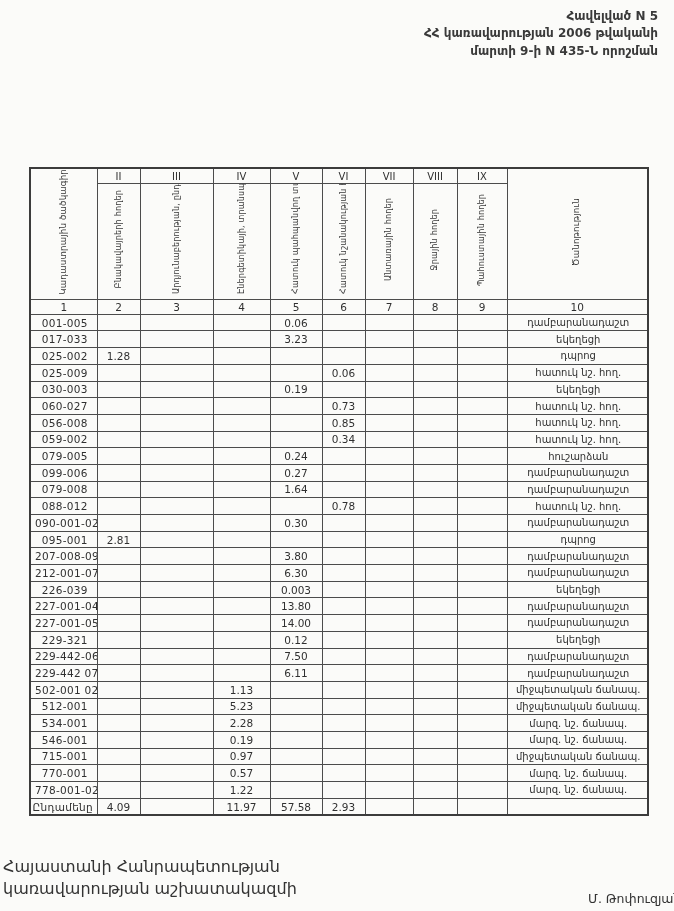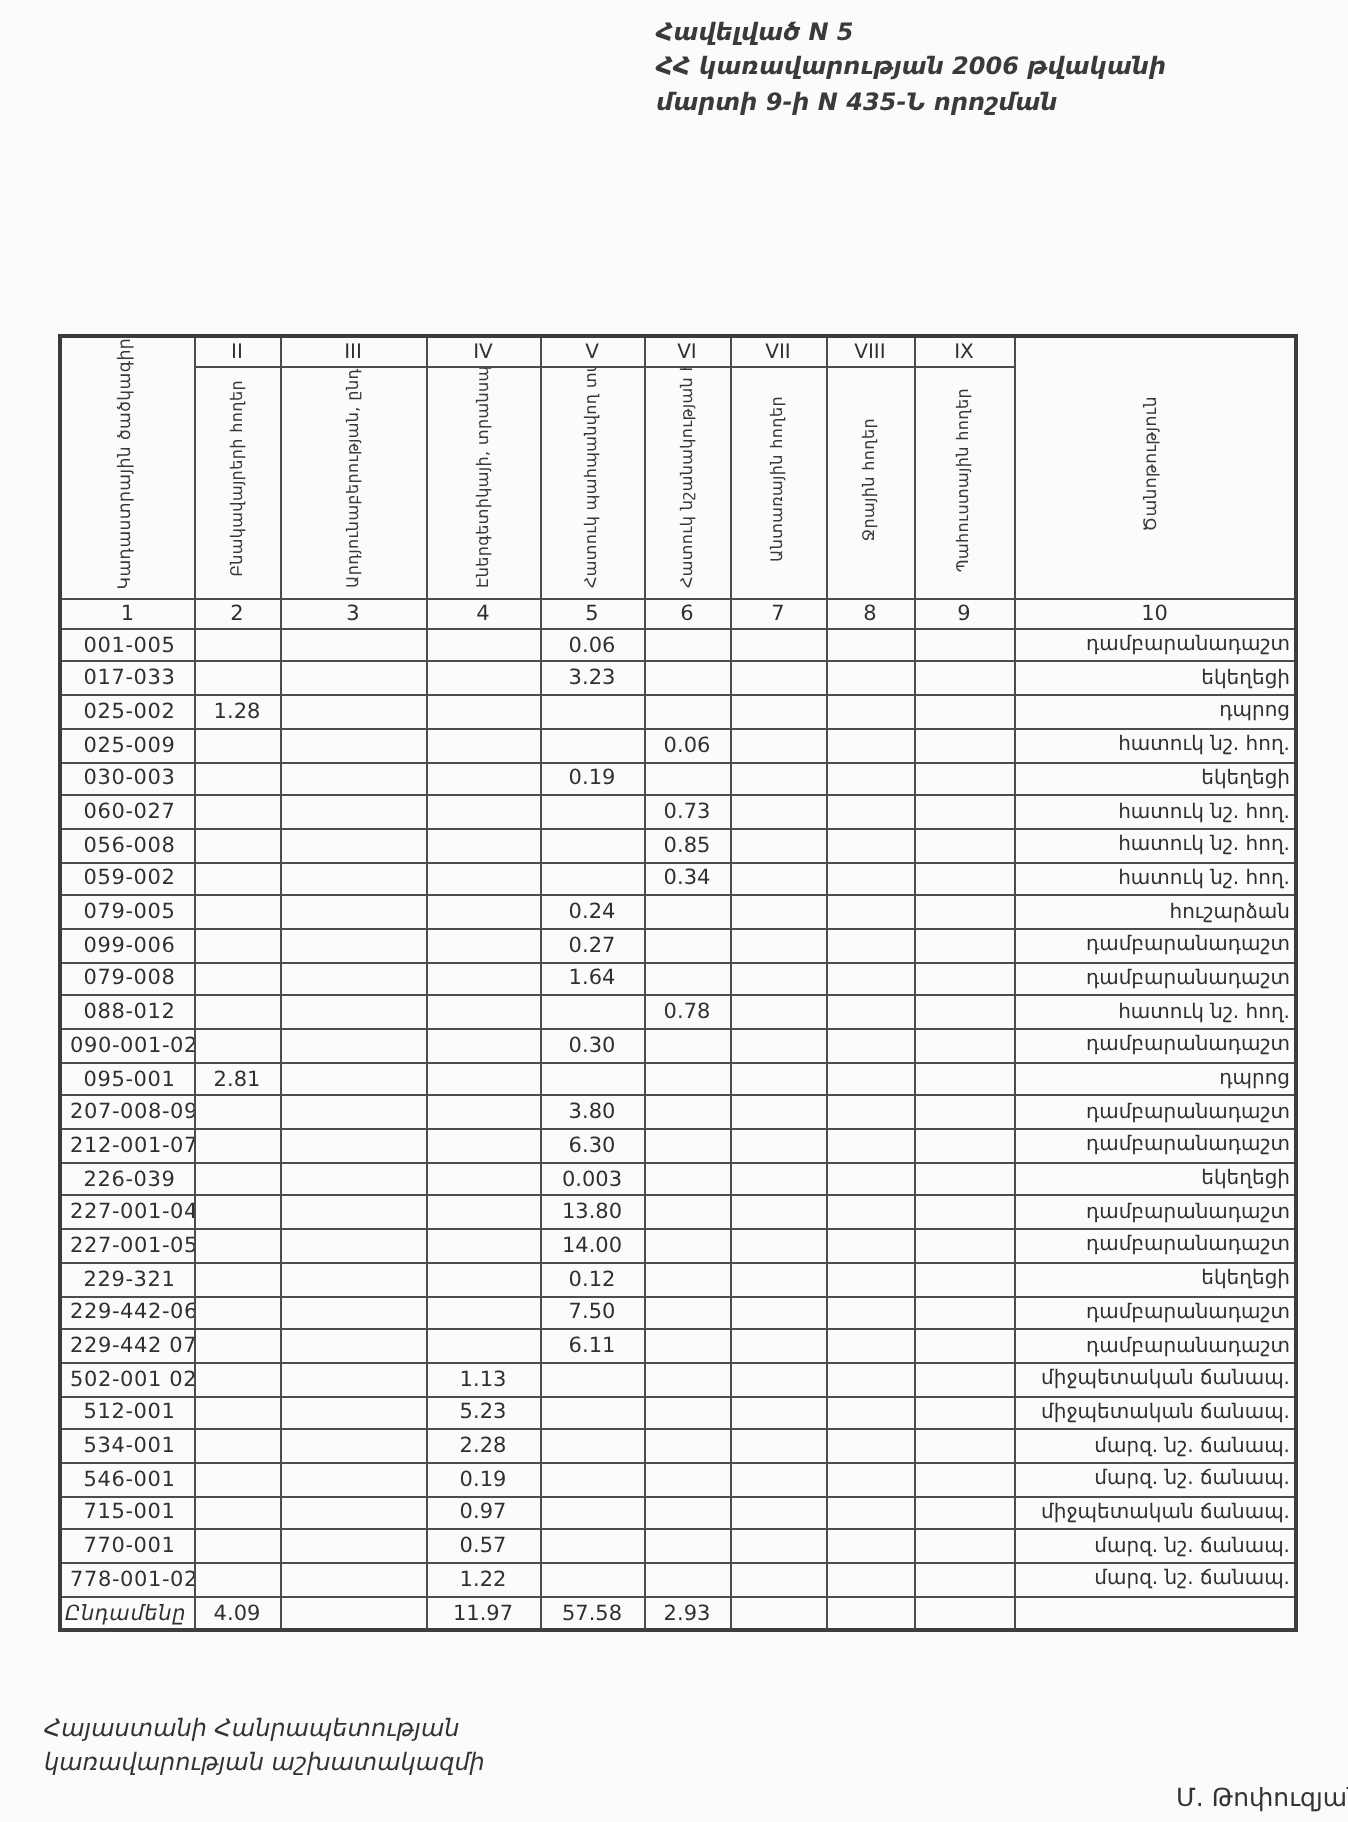--- a/index.html
+++ b/index.html
@@ -8,23 +8,22 @@
     background:#fbfbf9;
     font-family:"DejaVu Sans",sans-serif;
     color:#2f2f2f;
     position:relative;
     -webkit-font-smoothing:none;
   }
   .page{position:absolute;inset:0;}
   
   .appendix{
     position:absolute;top:8px;right:16px;width:330px;
-    text-align:left;font-size:12px;line-height:1.45;color:#3a3a3a;
+    text-align:right;font-size:12px;line-height:1.45;color:#3a3a3a;
     font-weight:bold;
-    font-style:italic;
   }
   
   .titles{position:absolute;top:70px;left:0;width:674px;text-align:center;color:#2e2e2e;}
   .doc-kind{font-size:13px;font-weight:bold;letter-spacing:5px;margin-bottom:8px;}
   .doc-title{font-size:10.6px;font-weight:bold;line-height:1.55;width:646px;margin:0 auto;}
   .doc-subtitle{font-size:10.6px;font-weight:bold;margin-top:1px;}
   
   table.land-table{
     position:absolute;top:167px;left:29px;width:618px;
     border-collapse:collapse;table-layout:fixed;
@@ -41,27 +40,27 @@
     display:inline-block;
     writing-mode:vertical-rl;transform:rotate(180deg);
     font-size:8px;line-height:1.15;max-height:108px;
     text-align:left;letter-spacing:0.2px;color:#383838;
   }
   .vtext.big{font-size:8.6px;max-height:136px;}
   .numrow{height:14px;font-size:10.5px;text-align:center;}
   .land-table td{height:15.7px;font-size:10.5px;}
   td.code{text-align:center;padding-left:4px;letter-spacing:0.3px;}
   td.num{text-align:center;}
-  td.note{text-align:right;font-size:10px;padding-left:4px;}
+  td.note{text-align:center;font-size:10px;padding-left:4px;}
   tr.total-row td{font-size:10.5px;}
-  tr.total-row td.code{text-align:center;padding-left:0;font-style:italic;}
+  tr.total-row td.code{text-align:center;padding-left:0;}
   
   .footer-left{
-    position:absolute;top:856px;left:22px;
-    font-size:12px;line-height:1.4;color:#333;font-style:italic;
+    position:absolute;top:856px;left:3px;
+    font-size:16px;line-height:1.4;color:#333;
   }
   .signature{
     position:absolute;top:891px;left:588px;
     font-size:12.5px;color:#333;white-space:nowrap;
   }
 </style>
 </head>
 <body>
 
 <div class="page">

